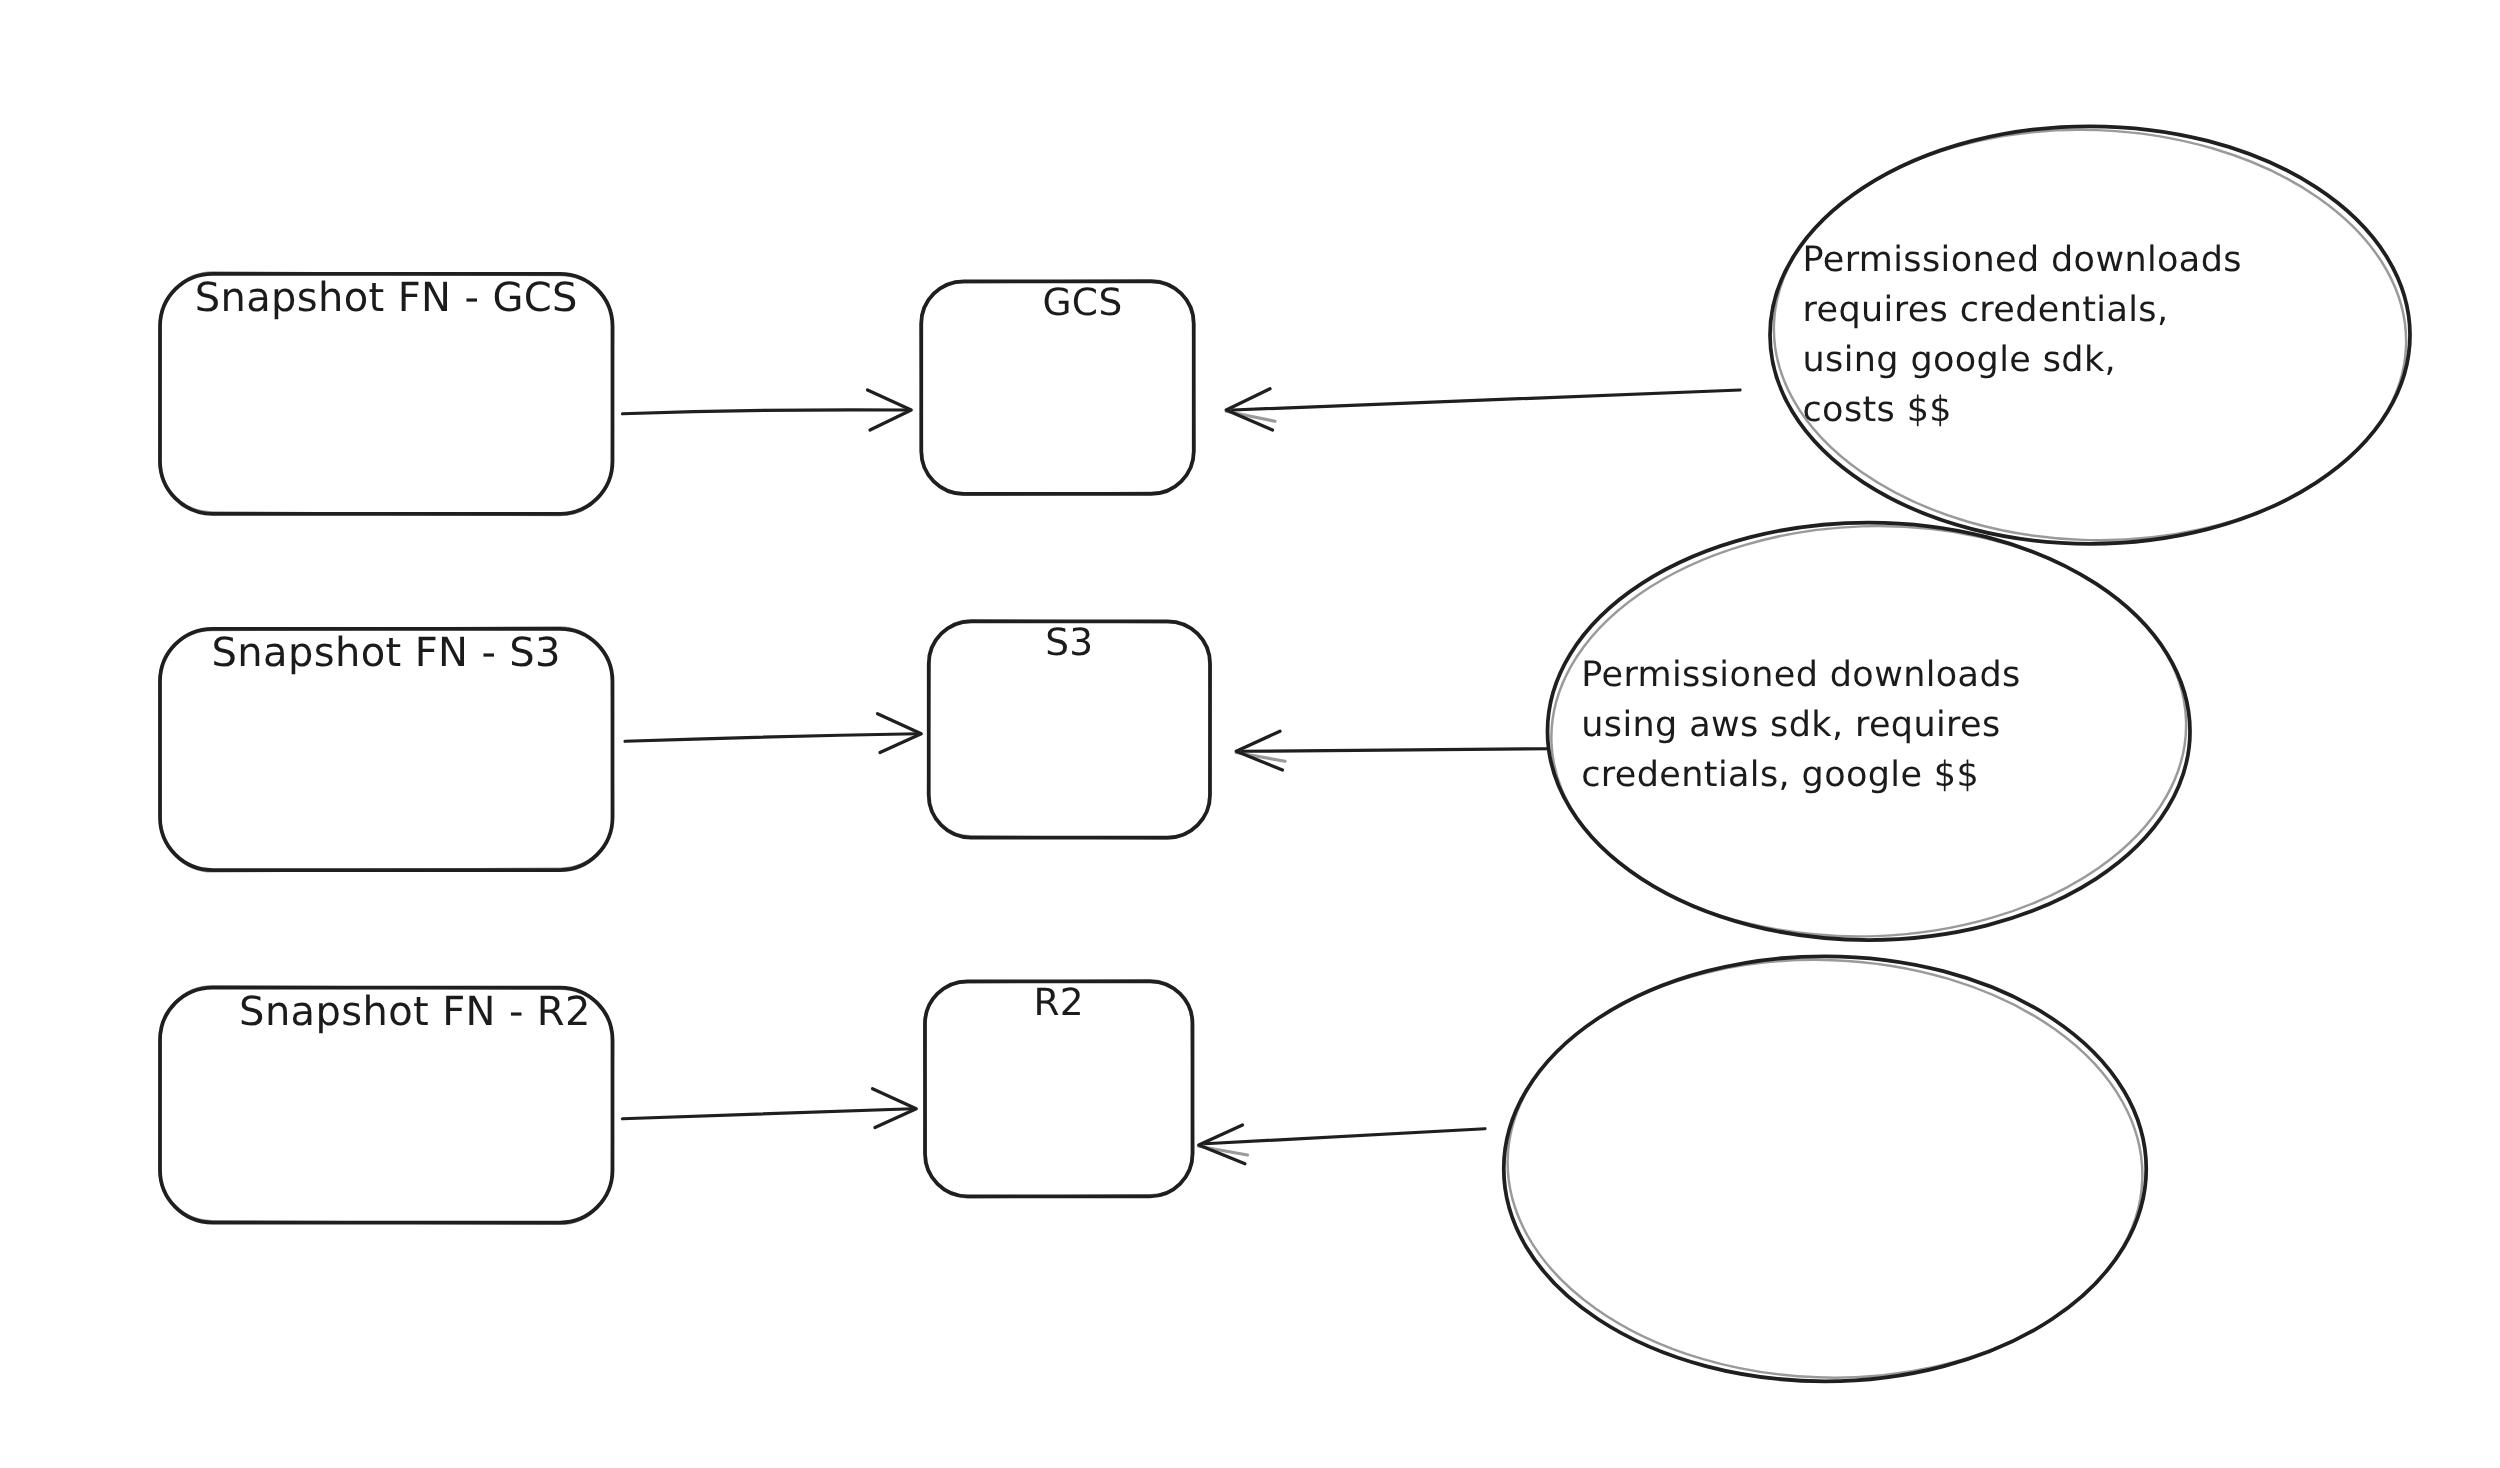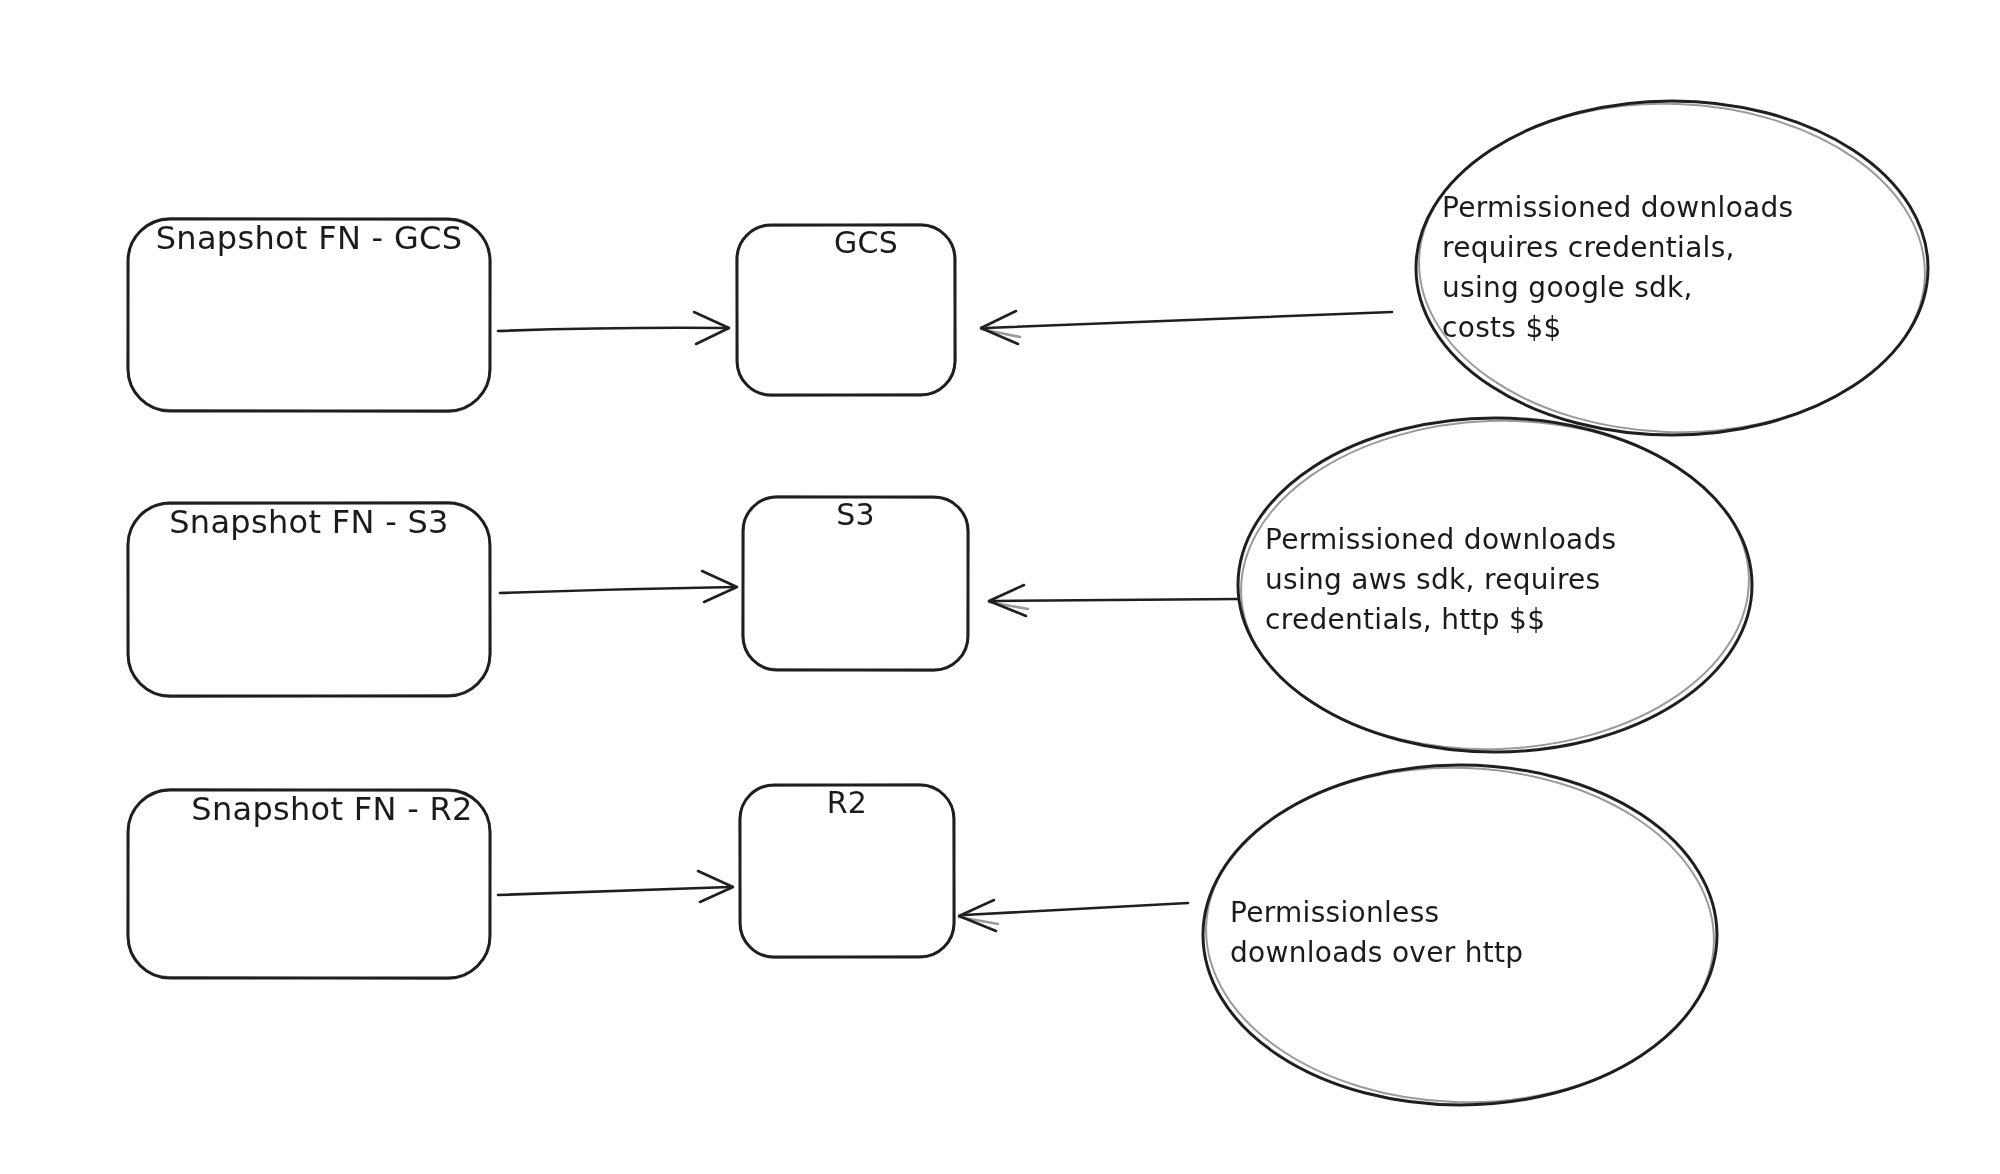--- a/index.html
+++ b/index.html
@@ -77,23 +77,19 @@
     <span>requires credentials,</span>
     <span>using google sdk,</span>
     <span>costs $$</span>
   </div>
 
   <div class="label src" style="left:128px;top:503px;width:362px;height:156px;">Snapshot FN - S3</div>
   <div class="label tgt" style="left:743px;top:497px;width:225px;height:173px;">S3</div>
   <div class="label note" style="left:1265px;top:470px;width:460px;height:220px;">
     <span>Permissioned downloads</span>
     <span>using aws sdk, requires</span>
-    <span>credentials, http $$</span>
+    <span>credentials, google $$</span>
   </div>
 
   <div class="label src" style="left:128px;top:790px;width:408px;height:188px;">Snapshot FN - R2</div>
   <div class="label tgt" style="left:740px;top:785px;width:214px;height:172px;">R2</div>
-  <div class="label note" style="left:1230px;top:823px;width:460px;height:220px;">
-    <span>Permissionless</span>
-    <span>downloads over http</span>
-  </div>
 
 </div>
 
 </body></html>

